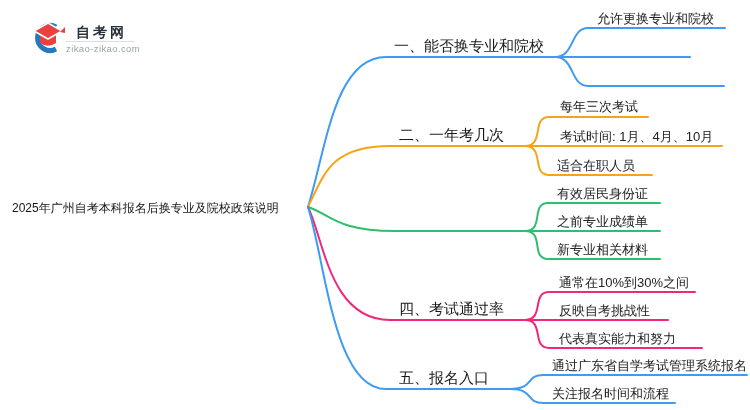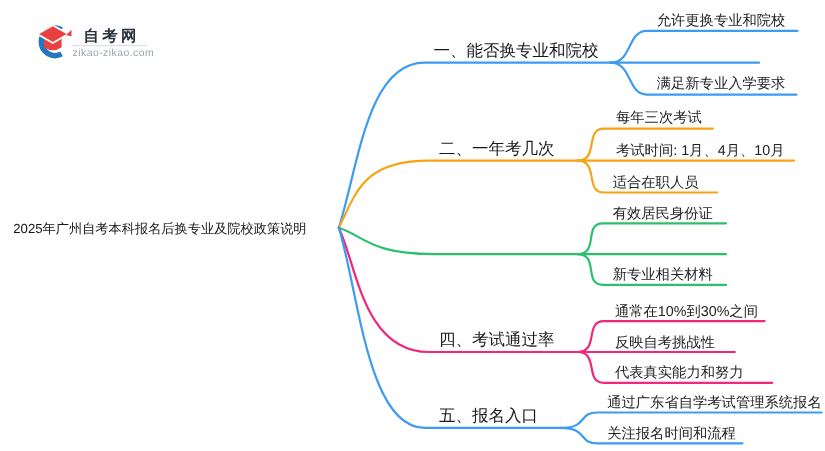--- a/index.html
+++ b/index.html
@@ -74,27 +74,27 @@
   </div>
 
   <div class="node root-topic" style="left:12px;top:200px;">2025年广州自考本科报名后换专业及院校政策说明</div>
 
   <div class="node b-label" style="left:394px;top:37px;">一、能否换专业和院校</div>
   <div class="node b-label" style="left:399px;top:126px;">二、一年考几次</div>
   <div class="node b-label" style="left:399px;top:300px;">四、考试通过率</div>
   <div class="node b-label" style="left:399px;top:369px;">五、报名入口</div>
 
   <div class="node c-label" style="left:597px;top:10px;">允许更换专业和院校</div>
-  <div class="node c-label" style="left:597px;top:67px;">满足新专业入学要求</div>
 
   <div class="node c-label" style="left:560px;top:98px;">每年三次考试</div>
   <div class="node c-label" style="left:560px;top:128px;">考试时间: 1月、4月、10月</div>
   <div class="node c-label" style="left:557px;top:157px;">适合在职人员</div>
 
   <div class="node c-label" style="left:557px;top:185px;">有效居民身份证</div>
+  <div class="node c-label" style="left:557px;top:213px;">之前专业成绩单</div>
   <div class="node c-label" style="left:557px;top:241px;">新专业相关材料</div>
 
   <div class="node c-label" style="left:559px;top:274px;">通常在10%到30%之间</div>
   <div class="node c-label" style="left:559px;top:302px;">反映自考挑战性</div>
   <div class="node c-label" style="left:559px;top:330px;">代表真实能力和努力</div>
 
   <div class="node c-label" style="left:552px;top:385px;">关注报名时间和流程</div>
   <div class="node c-label" style="left:552px;top:357px;">通过广东省自学考试管理系统报名</div>
 
 </div>

